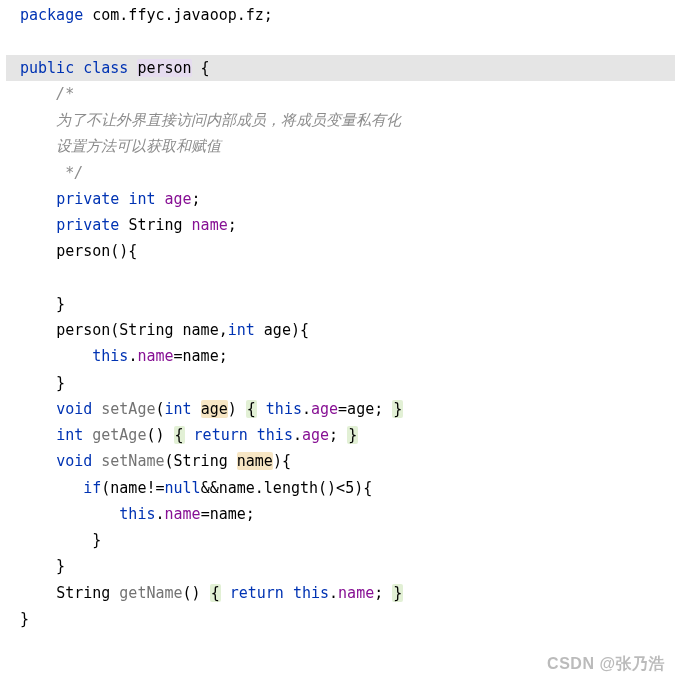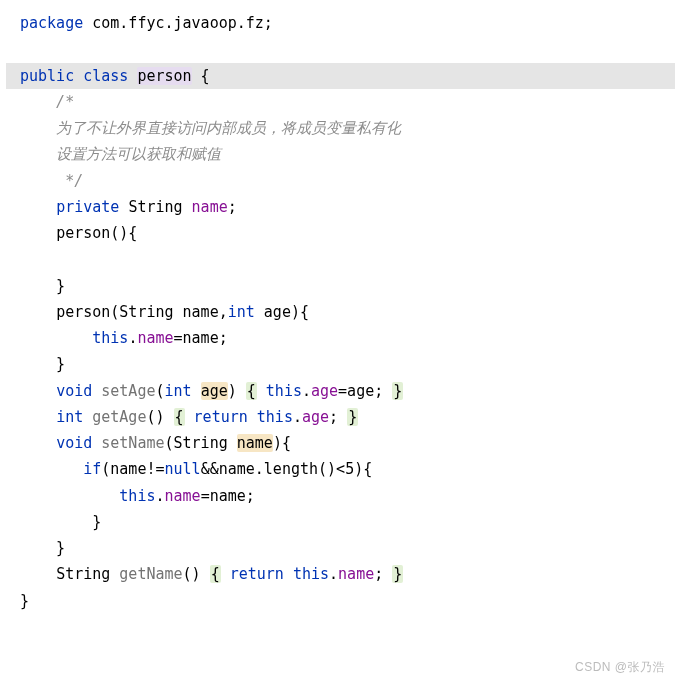--- a/index.html
+++ b/index.html
@@ -9,57 +9,59 @@
     font-family: "Consolas", "Monaco", monospace;
     font-size: 15px;
     line-height: 1.75;
     background: #ffffff;
     width: 675px;
     height: 684px;
     overflow: hidden;
     position: relative;
   }
   .code-area {
-    padding: 10px 0 2px 6px;
+    padding: 2px 0 2px 6px;
   }
   .line {
     white-space: pre;
     padding-left: 14px;
   }
   .line.hl {
     background: #e5e5e5;
   }
   .kw { color: #0033b3; }
   .method { color: #737373; }
   .field { color: #871094; }
   .comment { color: #8c8c8c; font-style: italic; }
   .hl-var { background: #e6dcf0; border-radius:2px; }
   .hl-brace { background: #e2f0d5; border-radius:2px; padding:0 1px;}
   .hl-param { background: #f7e6c4; border-radius:2px; }
   .watermark {
     position: absolute;
     right: 10px;
     bottom: 6px;
     font-family: sans-serif;
-    font-size: 12px;
+    font-size: 16px;
     color: rgba(120,120,120,0.5);
     letter-spacing: 0.5px;
+    font-weight: bold;
   }
 </style>
 </head>
 <body>
 
 <div class="code-area">
 <div class="line"><span class="kw">package</span> <span>com.ffyc.javaoop.fz;</span></div>
 <div class="line"> </div>
 <div class="line hl"><span class="kw">public</span> <span class="kw">class</span> <span class="hl-var">person</span><span> {</span></div>
 <div class="line comment">    /*</div>
 <div class="line comment">    为了不让外界直接访问内部成员，将成员变量私有化</div>
 <div class="line comment">    设置方法可以获取和赋值</div>
 <div class="line comment">     */</div>
+<div class="line">    <span class="kw">private</span> <span class="kw">int</span> <span class="field">age</span>;</div>
 <div class="line">    <span class="kw">private</span> <span>String</span> <span class="field">name</span>;</div>
 <div class="line">    <span>person</span>(){</div>
 <div class="line"> </div>
 <div class="line">    }</div>
 <div class="line">    <span>person</span><span>(String name,</span><span class="kw">int</span><span> age){</span></div>
 <div class="line">        <span class="kw">this</span>.<span class="field">name</span><span>=name;</span></div>
 <div class="line">    }</div>
 <div class="line">    <span class="kw">void</span> <span class="method">setAge</span>(<span class="kw">int</span> <span class="hl-param">age</span>) <span class="hl-brace">{</span> <span class="kw">this</span>.<span class="field">age</span><span>=age;</span> <span class="hl-brace">}</span></div>
 <div class="line">    <span class="kw">int</span> <span class="method">getAge</span>() <span class="hl-brace">{</span> <span class="kw">return</span> <span class="kw">this</span>.<span class="field">age</span>; <span class="hl-brace">}</span></div>
 <div class="line">    <span class="kw">void</span> <span class="method">setName</span><span>(String </span><span class="hl-param">name</span><span>){</span></div>

